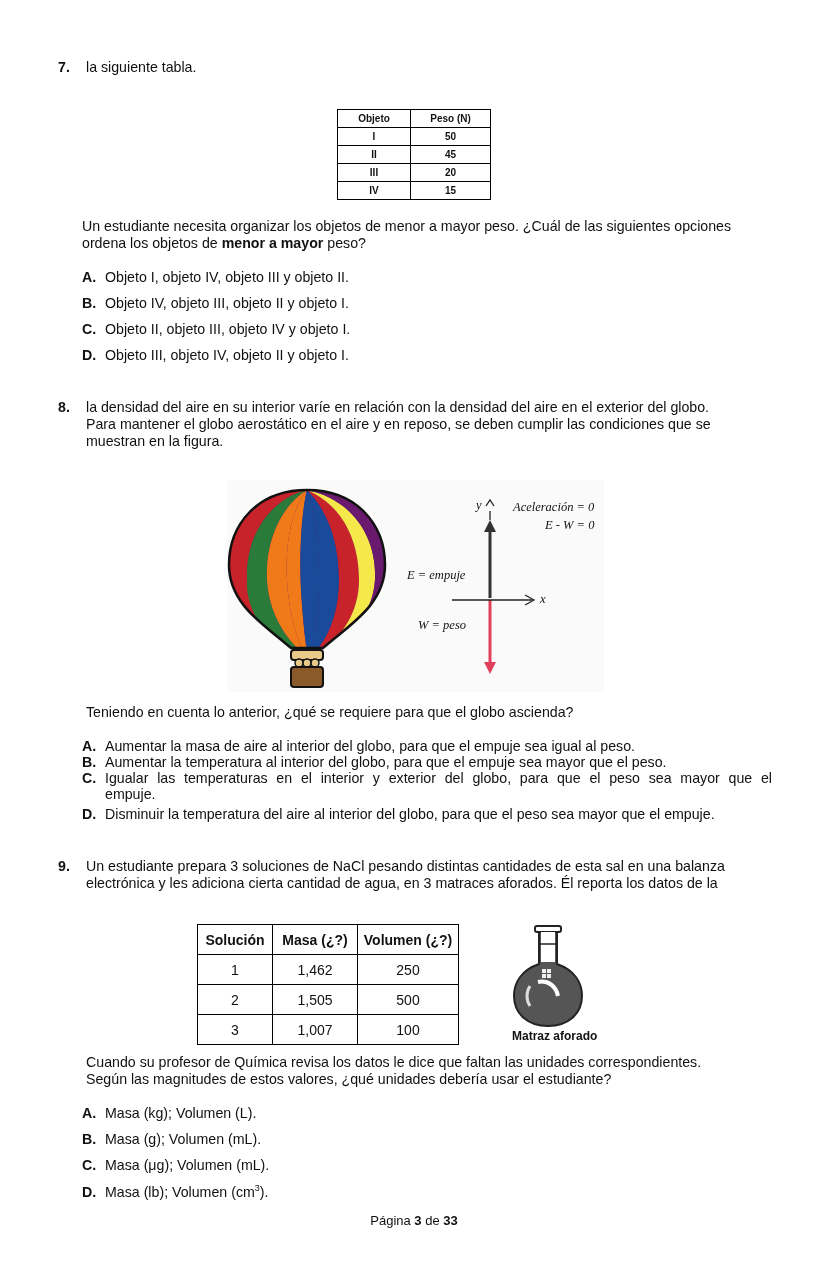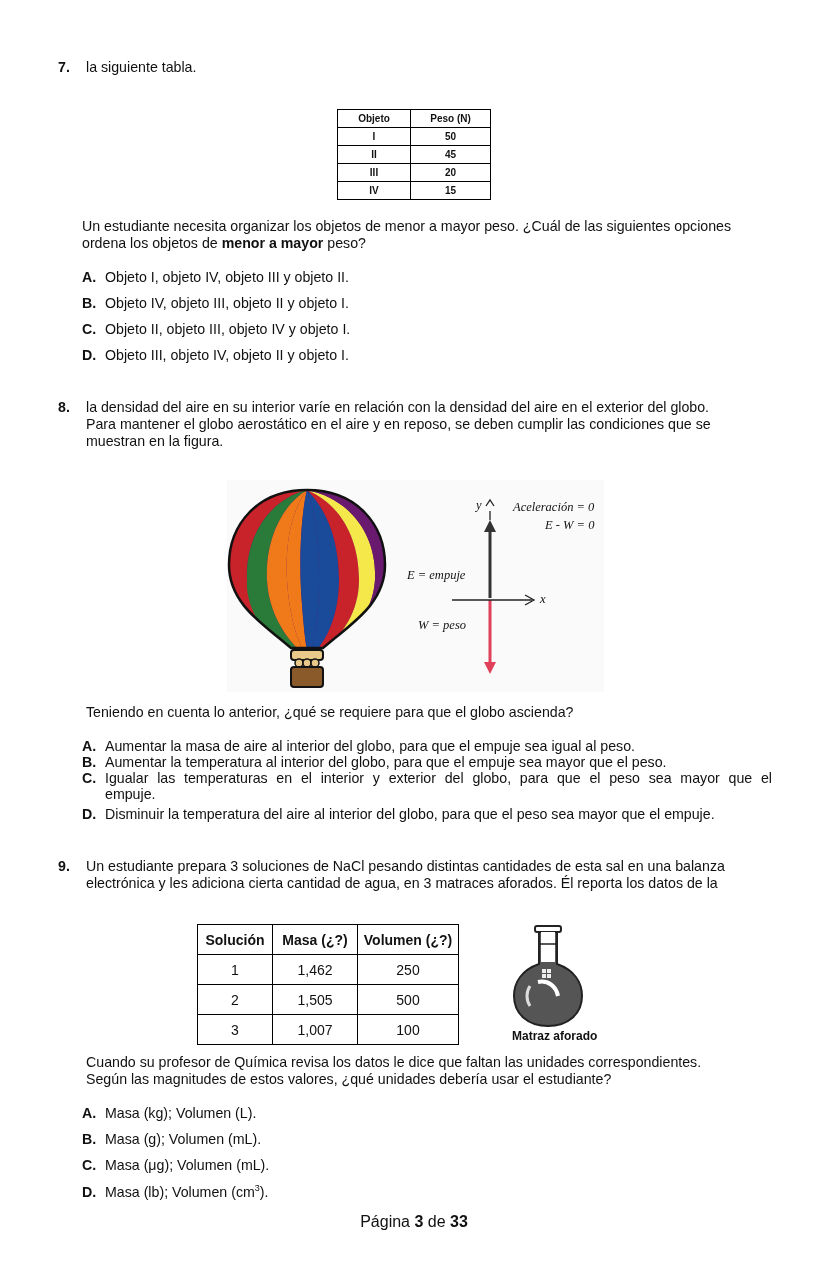--- a/index.html
+++ b/index.html
@@ -189,15 +189,15 @@
     <div style="white-space:nowrap;">Cuando su profesor de Química revisa los datos le dice que faltan las unidades correspondientes.</div>
     <div>Según las magnitudes de estos valores, ¿qué unidades debería usar el estudiante?</div>
   </div>
 
   <div class="opt" style="top:1105px;"><span class="l">A.</span><span>Masa (kg); Volumen (L).</span></div>
   <div class="opt" style="top:1131px;"><span class="l">B.</span><span>Masa (g); Volumen (mL).</span></div>
   <div class="opt" style="top:1157px;"><span class="l">C.</span><span>Masa (μg); Volumen (mL).</span></div>
   <div class="opt" style="top:1183px;"><span class="l">D.</span><span>Masa (lb); Volumen (cm</span><sup style="font-size:9px;">3</sup><span>).</span></div>
 </div>
 
-<div class="abs" style="left:0; width:828px; top:1213px; text-align:center; font-size:16px;">
+<div class="abs" style="left:0; width:828px; top:1213px; text-align:center; font-size:13px;">
   <span>Página </span><b>3</b><span> de </span><b>33</b>
 </div>
 
 </body></html>

